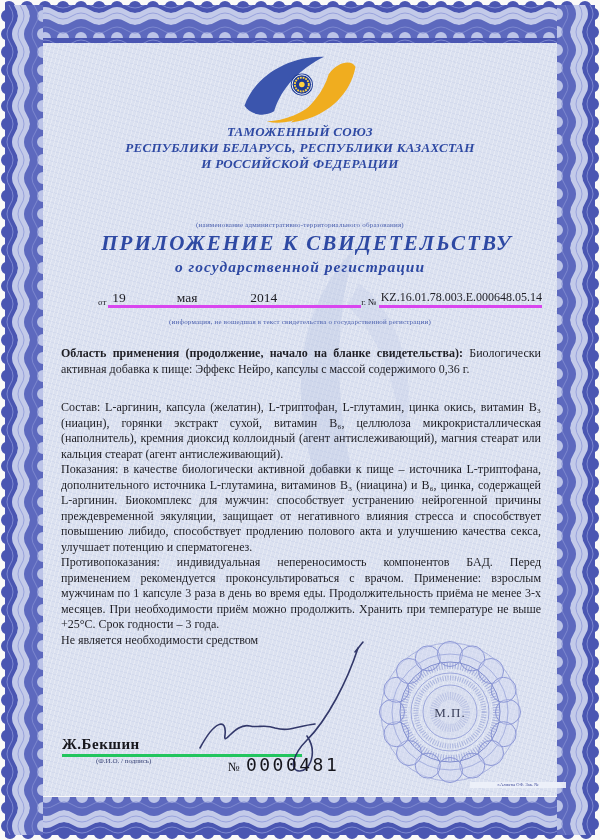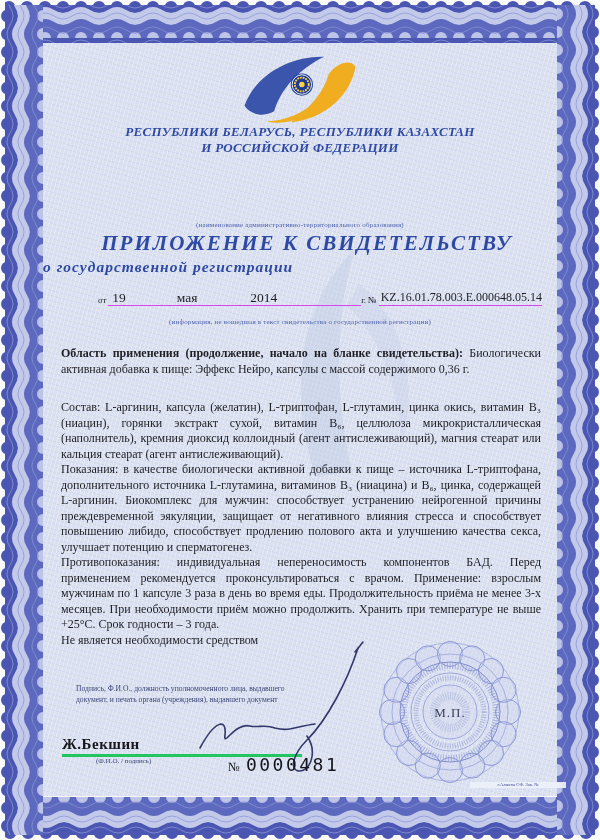--- a/index.html
+++ b/index.html
@@ -14,25 +14,25 @@
   .frame{left:0;top:0;}
   .watermark{left:205px;top:250px;opacity:.33;transform:rotate(-8deg);}
   .logo{left:229px;top:54px;}
   .hdr{left:43px;top:124px;width:514px;text-align:center;color:var(--accent,#2e49a3);
        font-weight:bold;font-style:italic;font-size:13px;line-height:16px;letter-spacing:.3px;}
   .cap{position:absolute;left:43px;width:514px;text-align:center;color:var(--caption,#4a5fae);font-size:7px;letter-spacing:.2px;}
   .cap1{top:221px;}
   .cap2{top:318px;}
   .title{left:43px;top:231px;width:514px;text-align:center;color:var(--accent,#2e49a3);
          font-weight:bold;font-style:italic;font-size:21px;letter-spacing:2px;margin-left:7px;}
-  .subtitle{left:43px;top:258px;width:514px;color:var(--accent,#2e49a3);
+  .subtitle{left:43px;top:258px;width:514px;text-align:center;color:var(--accent,#2e49a3);
          font-weight:bold;font-style:italic;font-size:15.5px;letter-spacing:1px;}
   .daterow{left:98px;top:290px;width:444px;display:flex;align-items:flex-end;color:var(--ink,#1e1e24);}
   .daterow .lbl{font-size:9px;padding:0 2px 1px 0;}
-  .daterow .fld{font-size:13.5px;line-height:15px;border-bottom:1px solid #d946ef;text-align:center;}
+  .daterow .fld{font-size:13.5px;line-height:15px;border-bottom:3px solid #d946ef;text-align:center;}
   .fld.day{width:44px;text-align:left;padding-left:4px;}
   .fld.mon{width:72px;}
   .fld.yr{width:92px;}
   .fld.blank{width:58px;}
   .fld.num{flex:1;font-size:12px;white-space:nowrap;text-align:left;padding-left:2px;}
   .bodytext{left:61px;top:346px;width:480px;color:var(--ink,#1e1e24);
             font-size:12px;line-height:15.5px;text-align:justify;}
   .bodytext p{margin:0;}
   .bodytext p.gap{margin-bottom:23px;}
   .bodytext .b{font-weight:bold;}
@@ -105,20 +105,21 @@
     <path d="M10,56 C22,22 60,2 96,3 C70,16 50,36 42,62 C30,69 16,65 10,56 Z" fill="#3b55ad"></path>
     <path d="M130,14 C124,46 96,70 60,74 C82,58 96,40 101,22 C111,8 126,6 130,14 Z" fill="#f0ad1f"></path>
     <path d="M34,73 C54,72 74,64 88,50 C80,68 58,78 34,73 Z" fill="#f0ad1f"></path>
     <circle cx="72" cy="33" r="12" fill="#1d3a94"></circle>
     <circle cx="72" cy="33" r="10.5" fill="none" stroke="#ffffff" stroke-width="1"></circle>
     <circle cx="72" cy="33" r="7.5" fill="none" stroke="#ffd23e" stroke-width="2" stroke-dasharray="2 1"></circle>
     <circle cx="72" cy="33" r="3" fill="#ffd23e"></circle>
   </svg>
 
   <div class="abs hdr">
+    <div>ТАМОЖЕННЫЙ СОЮЗ</div>
     <div>РЕСПУБЛИКИ БЕЛАРУСЬ, РЕСПУБЛИКИ КАЗАХСТАН</div>
     <div>И РОССИЙСКОЙ ФЕДЕРАЦИИ</div>
   </div>
 
   <div class="cap cap1">(наименование административно-территориального образования)</div>
   <div class="abs title">ПРИЛОЖЕНИЕ К СВИДЕТЕЛЬСТВУ</div>
   <div class="abs subtitle">о государственной регистрации</div>
 
   <div class="abs daterow">
     <span class="lbl">от</span>
@@ -169,21 +170,20 @@
       <circle cx="76" cy="76" r="50" stroke="#7e8bce" stroke-width="1"></circle>
       <circle cx="76" cy="76" r="46" stroke="#7e8bce" stroke-width="6" stroke-dasharray="1 1.7" opacity="0.55"></circle>
       <circle cx="76" cy="76" r="39" stroke-width="0.8"></circle>
       <circle cx="76" cy="76" r="34" stroke="#7e8bce" stroke-width="5" stroke-dasharray="1 1.5" opacity="0.5"></circle>
       <circle cx="76" cy="76" r="27" stroke-width="0.8" fill="rgba(210,216,240,0.3)"></circle>
       <circle cx="76" cy="76" r="16" stroke="#7e8bce" stroke-width="8" stroke-dasharray="1 1.2" opacity="0.3"></circle>
     </g>
     <text x="76" y="81" text-anchor="middle" font-family="Liberation Serif, serif" font-size="13" letter-spacing="1" fill="#3c415c">М.П.</text>
   </svg>
 
-  <div class="abs sigcap">Подпись, Ф.И.О., должность уполномоченного лица, выдавшего документ, и печать органа (учреждения), выдавшего документ</div>
   <div class="abs sigline">
     <span class="signame">Ж.Бекшин</span>
   </div>
   <div class="abs sigsub">(Ф.И.О. / подпись)</div>
 
   <svg class="abs sigstroke" width="200" height="160" viewBox="0 0 200 160">
     <g fill="none" stroke="#20265c" stroke-width="1.6" opacity="0.9" stroke-linecap="round">
       <path d="M5,108 C20,80 32,78 30,95 C28,108 40,82 55,86 C63,88 70,84 80,88 C95,92 102,86 120,84"></path>
       <path d="M163,8 C152,42 132,80 112,100 C98,114 94,130 104,131 C115,132 123,112 112,96"></path>
       <path d="M160,12 l8,-10"></path>

